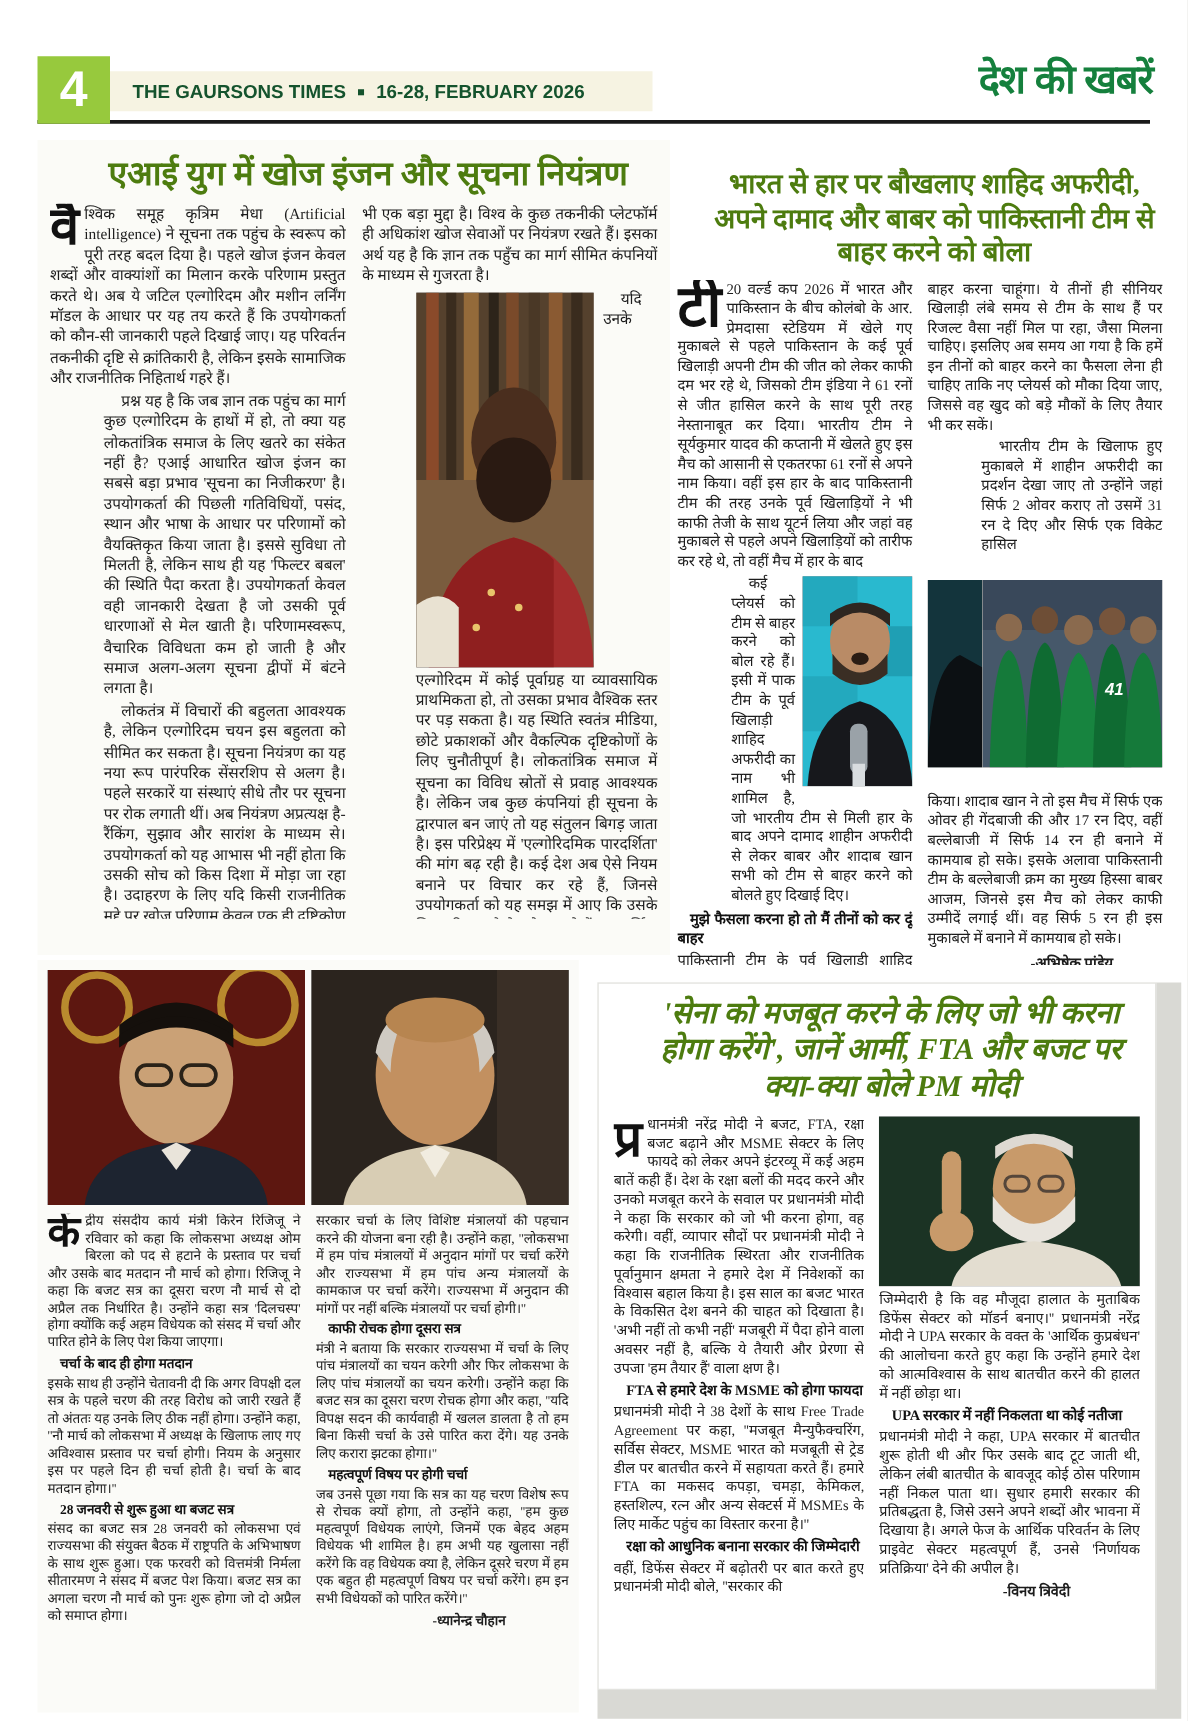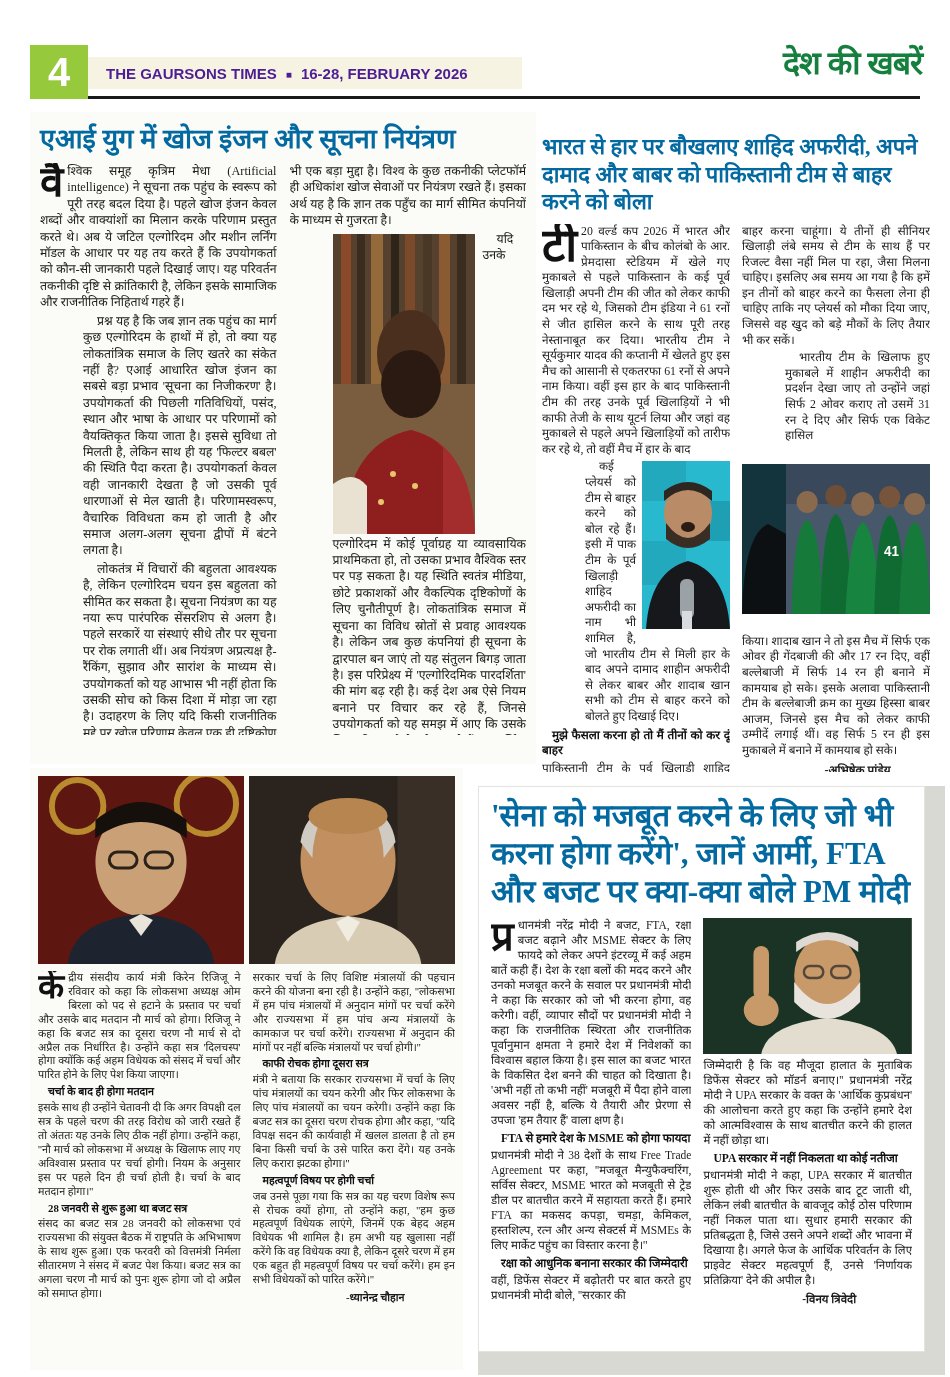--- a/index.html
+++ b/index.html
@@ -6,29 +6,29 @@
   html,body { background:#e9e9e6; }
   body { font-family:"Liberation Serif", serif; }
   .page { position:relative; width:950px; height:1377px; background:#ffffff; margin:0 auto; overflow:hidden; }
 
   
   .pagenum-box { position:absolute; left:30px; top:45px; width:58px; height:54px; background:#97c93d; color:#fff;
                  display:flex; align-items:center; justify-content:center; font-family:"Liberation Sans",sans-serif;
                  font-weight:bold; font-size:40px; z-index:3; }
   .masthead-band { position:absolute; left:86px; top:57px; width:436px; height:32px; background:#f6f3e2;
                    display:flex; align-items:center; padding-left:20px; gap:9px;
-                   font-family:"Liberation Sans",sans-serif; font-weight:bold; font-size:15px; color:#4c1d95; }
+                   font-family:"Liberation Sans",sans-serif; font-weight:bold; font-size:15px; color:#14532d; }
   .masthead-sep { font-size:10px; position:relative; top:1px; }
   .section-title { position:absolute; right:28px; top:40px; font-family:"Liberation Sans",sans-serif;
                    font-weight:900; font-size:32px; color:#15803d; letter-spacing:-1px; }
   .header-rule { position:absolute; left:30px; top:96px; width:890px; height:3px; background:#1a1a1a; }
 
   
   .panel { position:absolute; }
-  .headline { font-weight:bold; color:#0369a1; font-family:"Liberation Serif",serif; }
+  .headline { font-weight:bold; color:#4d7c0f; text-align:center; font-family:"Liberation Serif",serif;margin-left:23px; }
   .cols { display:flex; }
   .col { text-align:justify; color:#1c1c1c; overflow:hidden; }
   .col p { margin-bottom:2px; }
   .col p + p { text-indent:14px;padding-left:43px; }
   .sub { font-weight:bold; color:#111; margin:3px 0 2px 0; text-indent:10px; }
   .dropcap { float:left; font-weight:bold; color:#111; line-height:0.85; padding:2px 4px 0 0; }
   .byline { text-align:center; font-weight:bold; margin-top:4px; text-indent:0 !important; }
   .handle { text-align:right; font-style:italic; font-family:"Liberation Sans",sans-serif; text-indent:0 !important; }
 
   
@@ -43,37 +43,37 @@
   .art-ai .dropcap { font-size:42px; }
   .ai-ph { float:left; width:142px; height:300px; margin:3px 8px 2px 0; }
 
   
   .art-afridi { left:540px; top:125px; width:392px; height:660px; background:#ffffff; padding:8px 2px 0 2px; }
   .art-afridi .headline { font-size:22px; line-height:1.25; margin-bottom:8px; }
   .art-afridi .cols { gap:12px; }
   .art-afridi .col { width:50%; font-size:11.8px; line-height:15.6px; height:548px; }
   .art-afridi .dropcap { font-size:46px; }
   .afridi-ph { float:right; width:88px; height:168px; margin:2px 0 2px 6px; }
-  .team-ph-row { display:flex; width:100%; height:150px; margin:20px 0; }
+  .team-ph-row { display:flex; width:100%; height:150px; margin:20px 0;font-style:italic; }
   .afridi-edge { width:44px; height:100%; }
   .team-ph { flex:1; height:100%; }
 
   
   .art-birla { left:30px; top:768px; width:433px; height:602px; background:#fbfbf8; padding:8px 8px 0 8px; }
   .art-birla .headline { font-size:23px; line-height:1.25; margin-bottom:7px; }
   .photo-row { display:flex; gap:5px; margin-bottom:7px; }
   .rijiju-ph, .birla-ph { width:50%; height:188px; }
   .art-birla .cols { gap:12px; }
   .art-birla .col { width:50%; font-size:10.8px; line-height:13.9px; height:332px; }
   .art-birla .dropcap { font-size:34px; }
 
   
   .modi-backdrop { position:absolute; left:478px; top:786px; width:467px; height:589px; background:#d9d9d4; }
   .art-modi { left:478px; top:786px; width:447px; height:566px; background:#ffffff; padding:10px 12px 0 12px; border:1px solid #e3e3df; }
-  .art-modi .headline { font-size:31px; line-height:1.22; margin-bottom:8px; }
+  .art-modi .headline { font-size:24px; line-height:1.22; margin-bottom:8px;font-style:italic; }
   .art-modi .cols { gap:12px; }
   .art-modi .col { font-size:11.5px; line-height:15px; height:436px; }
   .art-modi .col-1 { width:49%; }
   .art-modi .col-2 { width:51%; }
   .art-modi .dropcap { font-size:40px; }
   .modi-ph { width:100%; height:136px; margin-bottom:4px; }
 </style>
 </head>
 <body>
 

